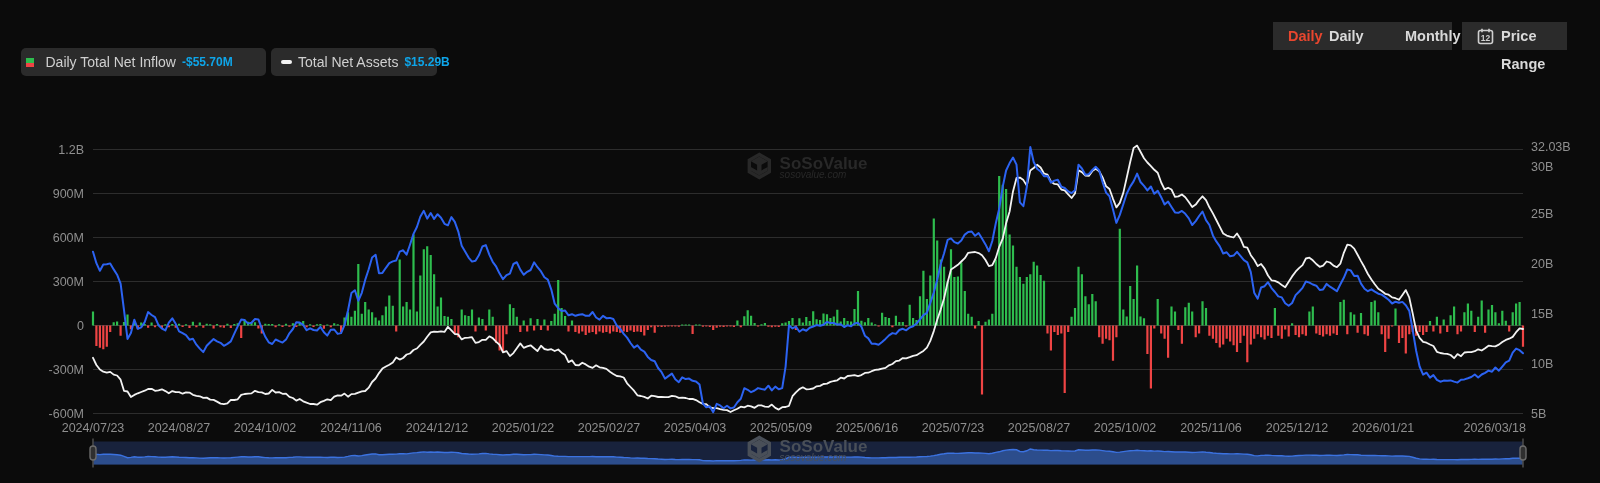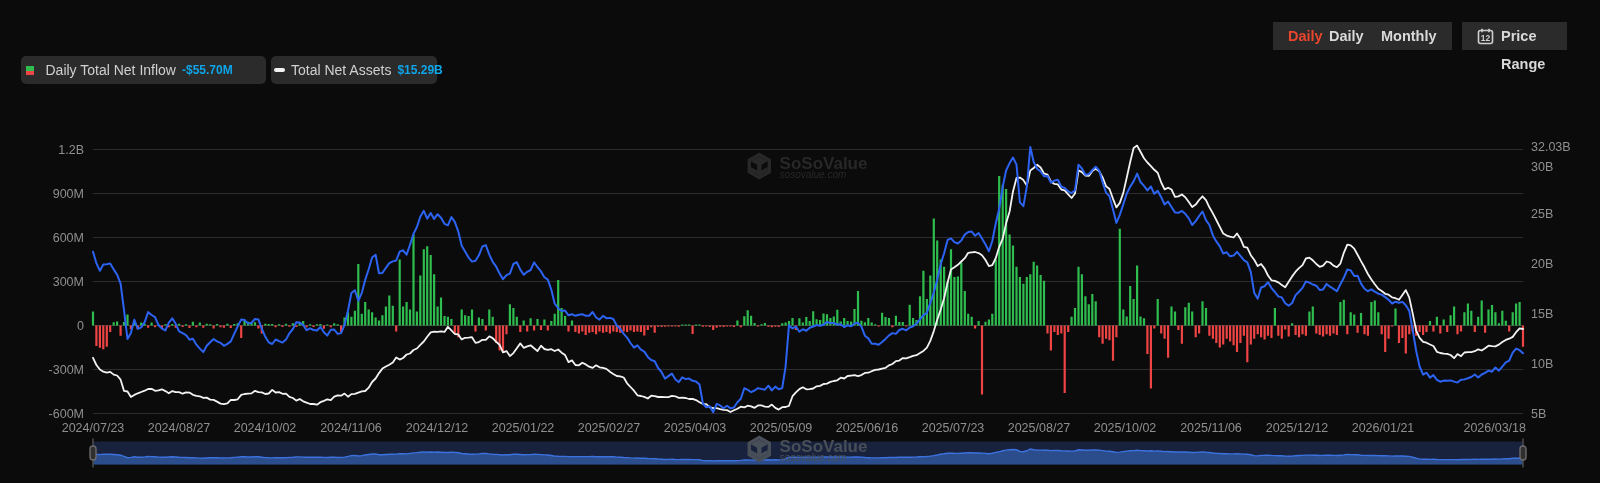--- a/index.html
+++ b/index.html
@@ -1,17 +1,17 @@
 <!DOCTYPE html>
 <html><head><meta charset="utf-8"><style>
 *{margin:0;padding:0;box-sizing:border-box}
 body{background:#0b0b0b}
 #wrap{position:relative;width:1600px;height:483px;background:#0b0b0b;overflow:hidden;font-family:"Liberation Sans",sans-serif}
 #wrap svg{position:absolute;left:0;top:0}
-.pill{position:absolute;top:56px;height:28px;background:#2b2b2b;border-radius:5px;display:flex;align-items:center;font-size:14px;color:#d0d0d0;white-space:nowrap}
+.pill{position:absolute;top:48px;height:28px;background:#2b2b2b;border-radius:5px;display:flex;align-items:center;font-size:14px;color:#d0d0d0;white-space:nowrap}
 .pill b{color:#0ea5e9;font-weight:bold;margin-left:6px;font-size:12px}
 .btns{position:absolute;top:22px;height:28px;background:#2b2b2b;border-radius:0;font-size:14.5px;font-weight:bold;color:#d9d9d9;line-height:28px}
 </style></head><body>
 <div id="wrap">
 <svg width="1600" height="483" viewBox="0 0 1600 483" font-family="Liberation Sans, sans-serif">
 <rect width="1600" height="483" fill="#0b0b0b"></rect>
 <line x1="93" y1="149.5" x2="1523" y2="149.5" stroke="#2d2d2d" stroke-width="1"></line>
 <line x1="93" y1="193.5" x2="1523" y2="193.5" stroke="#2d2d2d" stroke-width="1"></line>
 <line x1="93" y1="237.5" x2="1523" y2="237.5" stroke="#2d2d2d" stroke-width="1"></line>
 <line x1="93" y1="281.5" x2="1523" y2="281.5" stroke="#2d2d2d" stroke-width="1"></line>
@@ -69,27 +69,27 @@
         <text x="779.6" y="460.8" font-size="10" font-style="italic" stroke="none">sosovalue.com</text>
       </g>
 <line x1="93" y1="438.5" x2="93" y2="467.5" stroke="#4a4a4a" stroke-width="1.6"></line>
 <rect x="90" y="446" width="6" height="14" rx="3" fill="#2f2f2f" stroke="#6b6b6b" stroke-width="1.4"></rect>
 <line x1="1523" y1="438.5" x2="1523" y2="467.5" stroke="#4a4a4a" stroke-width="1.6"></line>
 <rect x="1520" y="446" width="6" height="14" rx="3" fill="#2f2f2f" stroke="#6b6b6b" stroke-width="1.4"></rect>
 </svg>
 <div class="pill" style="left:21px;width:245px;padding-left:5px">
   <span style="display:inline-block;flex:none;width:7.5px;height:9px;margin-right:12px;background:linear-gradient(#2ebd4e 50%,#ef4444 50%)"></span>
   Daily Total Net Inflow <b>-$55.70M</b></div>
-<div class="pill" style="left:271px;width:166px;padding-left:3px">
+<div class="pill" style="left:271px;width:166px;padding-left:10px">
   <span style="display:inline-block;flex:none;width:11px;height:4px;border-radius:2px;margin-right:6px;background:#f2f2f2"></span>
   Total Net Assets <b>$15.29B</b></div>
 <div class="btns" style="left:1273px;width:179px">
   <span style="position:absolute;left:15px;color:#e8462e">Daily</span>
   <span style="position:absolute;left:56px">Daily</span>
-  <span style="position:absolute;left:108px">Monthly</span>
+  <span style="position:absolute;left:132px">Monthly</span>
     </div>
 <div class="btns" style="left:1462px;width:105px">
   <svg width="17" height="17" viewBox="0 0 17 17" style="position:absolute;left:15px;top:5.5px">
     <rect x="1.5" y="2.5" width="14" height="13" rx="2" fill="none" stroke="#cfcfcf" stroke-width="1.6"></rect>
     <line x1="5" y1="0.8" x2="5" y2="4.2" stroke="#cfcfcf" stroke-width="1.6"></line>
     <line x1="12" y1="0.8" x2="12" y2="4.2" stroke="#cfcfcf" stroke-width="1.6"></line>
     <text x="8.5" y="13.4" font-size="8.5" font-weight="bold" fill="#cfcfcf" text-anchor="middle" font-family="Liberation Sans">12</text>
   </svg>
   <span style="position:absolute;left:39px">Price Range</span>
     </div>

